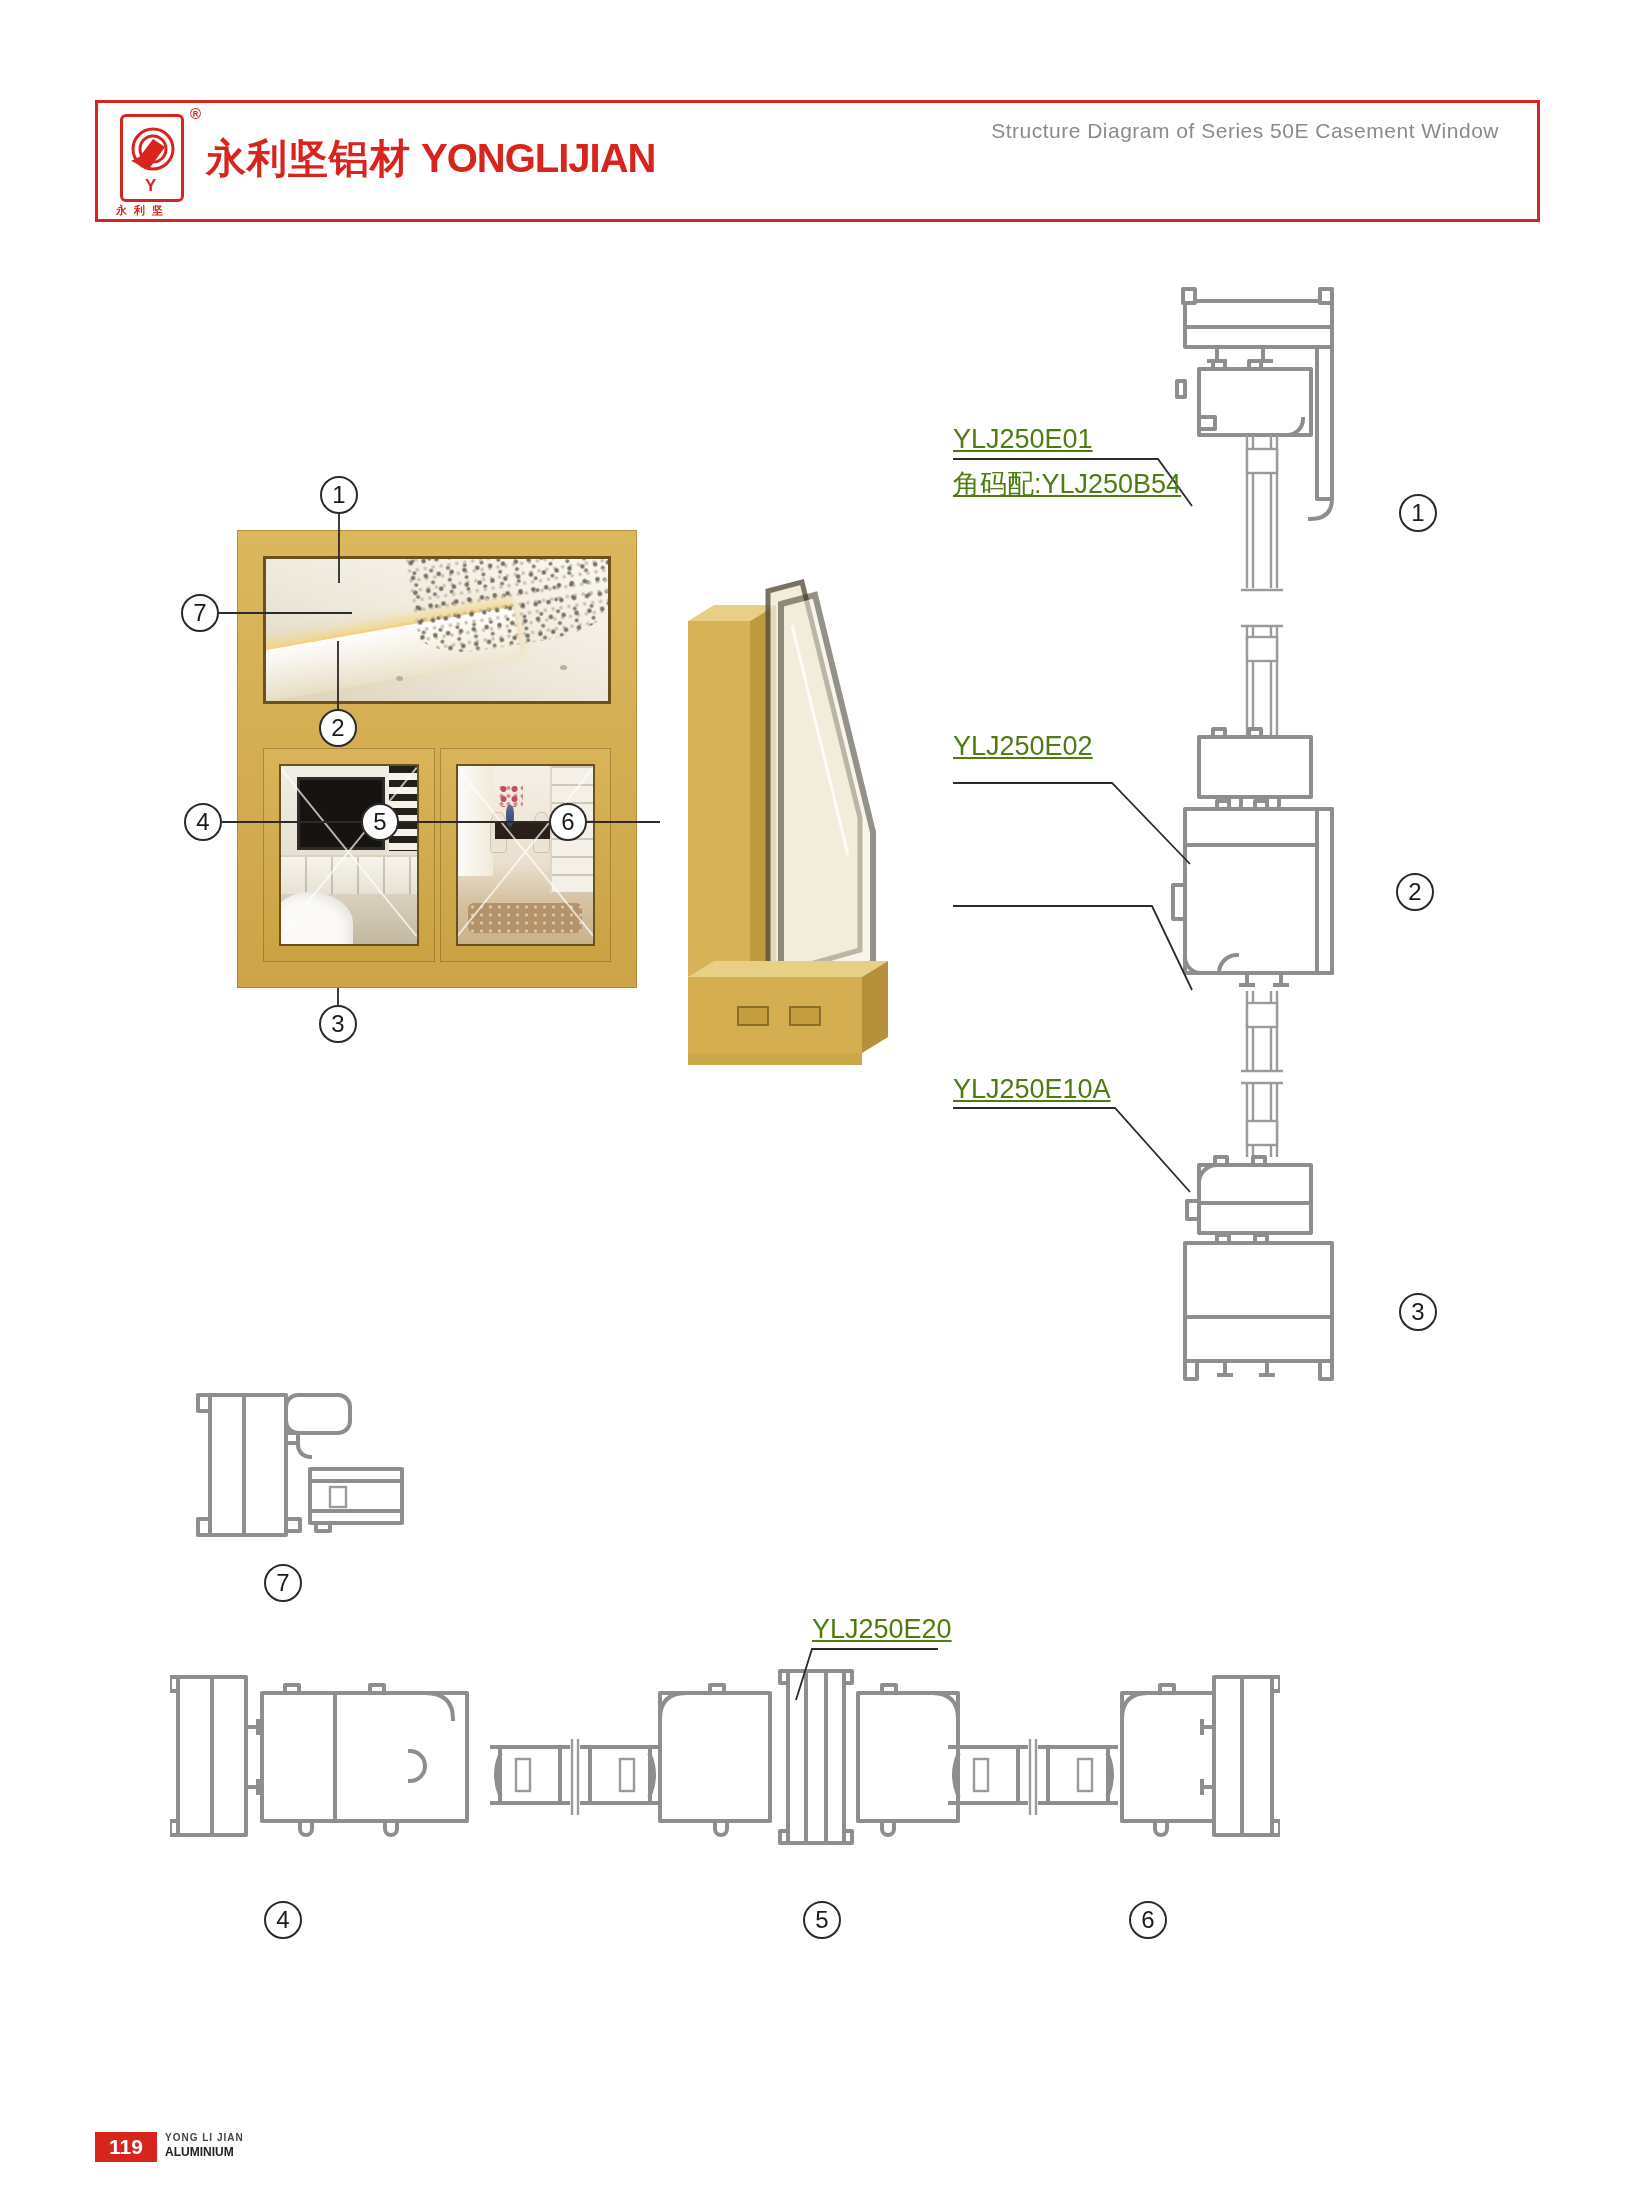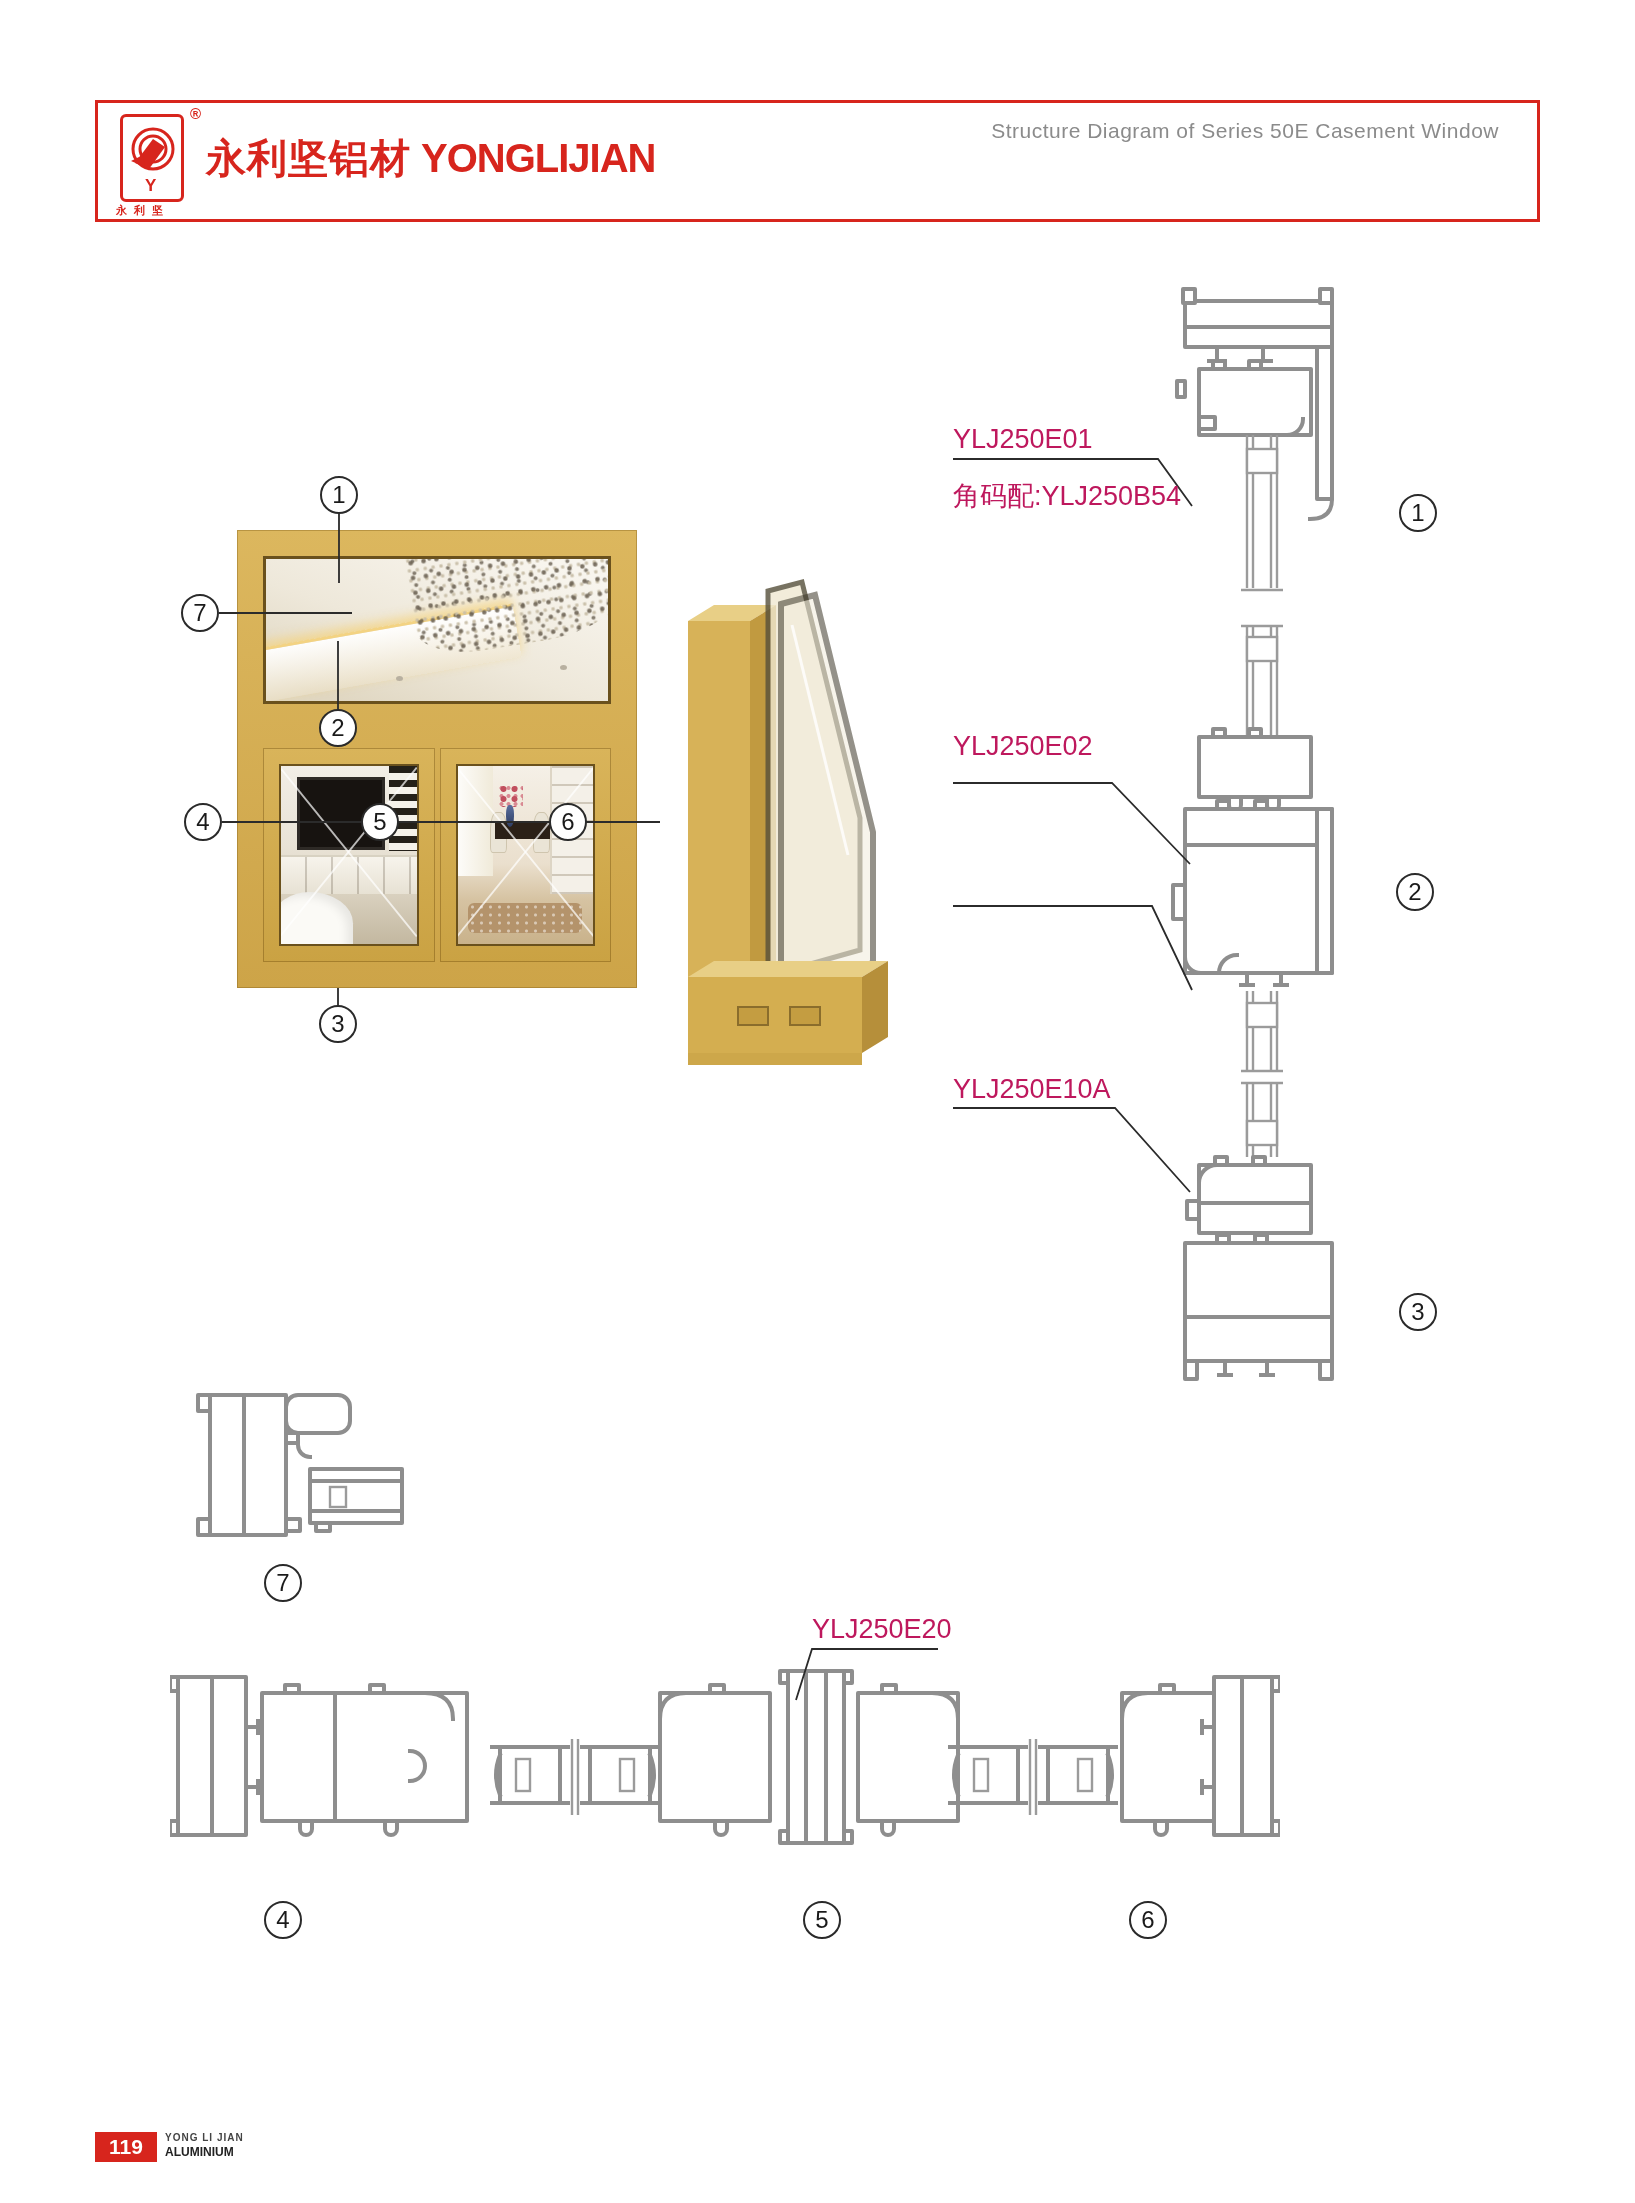--- a/index.html
+++ b/index.html
@@ -42,23 +42,23 @@
   .rug{position:absolute;left:8%;bottom:6%;width:84%;height:17%;background:#b4936b;border-radius:6px;background-image:radial-gradient(circle,rgba(255,255,255,.5) 1px,transparent 2px);background-size:9px 8px;}
   .flowers{position:absolute;left:30%;top:10%;width:18%;height:13%;background-image:radial-gradient(circle,#c14f5e 2.5px,transparent 3.5px),radial-gradient(circle,#d98a93 1.5px,transparent 2.5px);background-size:11px 10px,7px 8px;}
   .vase{position:absolute;left:36%;top:22%;width:6%;height:12%;background:linear-gradient(#5a6f9e,#2e3d63);border-radius:40% 40% 50% 50%;}
   .xl{position:absolute;left:-30%;top:48%;width:160%;height:2px;background:rgba(255,255,255,.7);}
   .xl.a{transform:rotate(51deg);} .xl.b{transform:rotate(-51deg);}
 
   
   .co{position:absolute;width:38px;height:38px;margin:0;border:2px solid #2a2a2a;border-radius:50%;background:#fff;display:flex;align-items:center;justify-content:center;font-size:24px;color:#1a1a1a;transform:translate(-50%,-50%);z-index:6;box-sizing:border-box;}
 
   
-  .plabel{position:absolute;color:#be185d;z-index:6;white-space:nowrap;}
+  .plabel{position:absolute;color:#4d7c0f;z-index:6;white-space:nowrap;text-decoration:underline;}
   .pl1{font-size:27px;height:35px;}
-  .pl2{font-size:27px;margin-top:19px;}
+  .pl2{font-size:27px;margin-top:7px;}
 
   
   svg .p{fill:#fff;stroke:#8e8e8e;stroke-width:4;stroke-linejoin:round;}
   svg .l{fill:none;stroke:#8e8e8e;stroke-width:4;stroke-linecap:square;stroke-linejoin:round;}
   svg .g{fill:none;stroke:#9b9b9b;stroke-width:2.4;}
   svg .gs{fill:#fff;stroke:#9b9b9b;stroke-width:2.4;}
   svg .w{fill:#fff;stroke:none;}
   .overlay{position:absolute;left:0;top:0;z-index:4;pointer-events:none;}
   .drw{position:absolute;z-index:3;}
 

